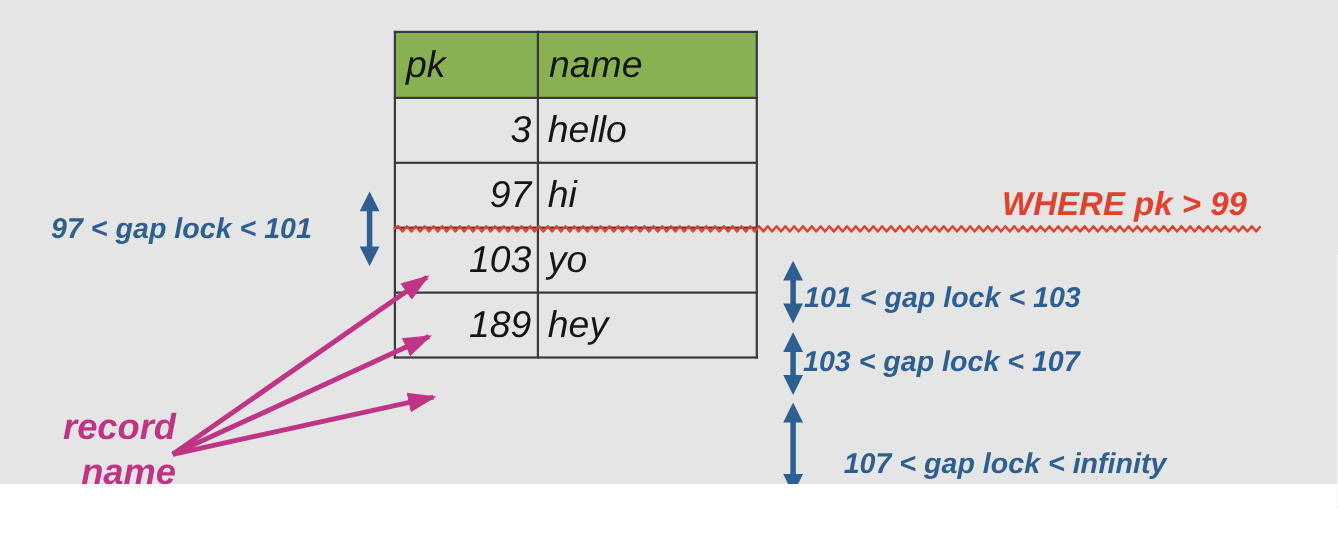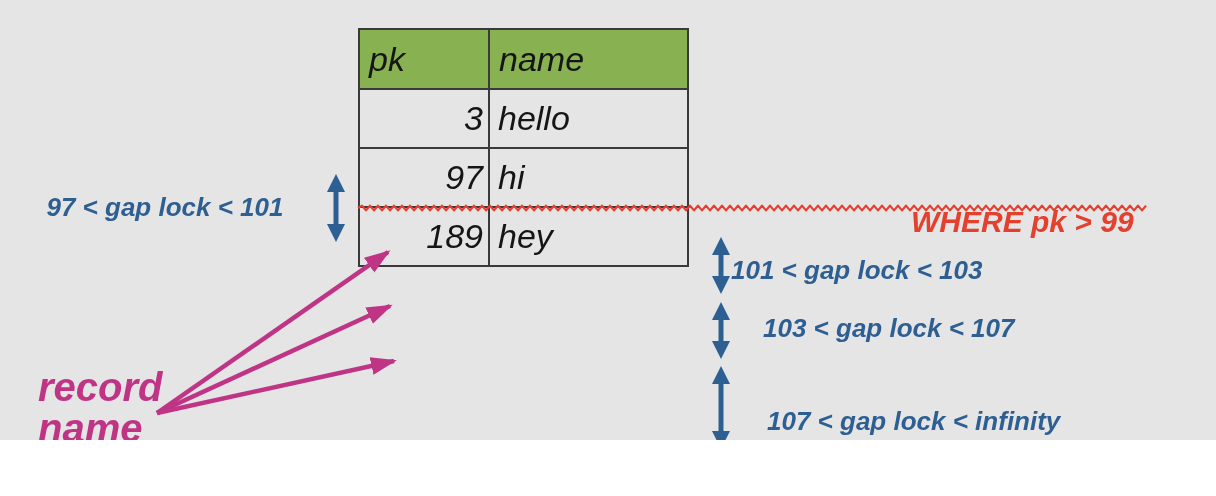--- a/index.html
+++ b/index.html
@@ -22,28 +22,28 @@
     padding:0 0 0 9px;vertical-align:middle;
   }
   table.db td{height:55px;vertical-align:middle;}
   td.pk{text-align:right;padding-right:5px;}
   td.nm{text-align:left;padding-left:8px;}
   
   .lbl{position:absolute;white-space:nowrap;font-weight:bold;}
   .blue{color:#2e5f93;font-size:26px;line-height:30px;}
   .where{color:#e3402e;font-size:30px;line-height:34px;}
   .record{
-    color:#c03485;font-size:40px;line-height:41px;
-    text-align:left;width:122px;
+    color:#c03485;font-size:33px;line-height:41px;
+    text-align:right;width:122px;
   }
   #gap-left {left:24px;top:192px;width:282px;text-align:center;}
   #gap-r1   {left:731px;top:255px;}
-  #gap-r2   {left:763px;top:313px;}
+  #gap-r2   {left:730px;top:313px;}
   #gap-r3   {left:767px;top:406px;}
-  #where-lbl{left:911px;top:169px;margin-top:36px;}
+  #where-lbl{left:911px;top:169px;}
   #record-lbl{left:38px;top:367px;}
   
   svg.overlay{position:absolute;left:0;top:0;pointer-events:none;}
 </style>
 </head>
 <body>
 
 <div class="canvas">
 
   <table class="db">
@@ -58,20 +58,24 @@
       </tr>
     </thead>
     <tbody>
       <tr>
         <td class="pk">3</td>
         <td class="nm">hello</td>
       </tr>
       <tr>
         <td class="pk">97</td>
         <td class="nm">hi</td>
+      </tr>
+      <tr>
+        <td class="pk">103</td>
+        <td class="nm">yo</td>
       </tr>
       <tr>
         <td class="pk">189</td>
         <td class="nm">hey</td>
       </tr>
     </tbody>
   </table>
 
   <div class="lbl blue" id="gap-left">97 &lt; gap lock &lt; 101</div>
   <div class="lbl blue" id="gap-r1">101 &lt; gap lock &lt; 103</div>

